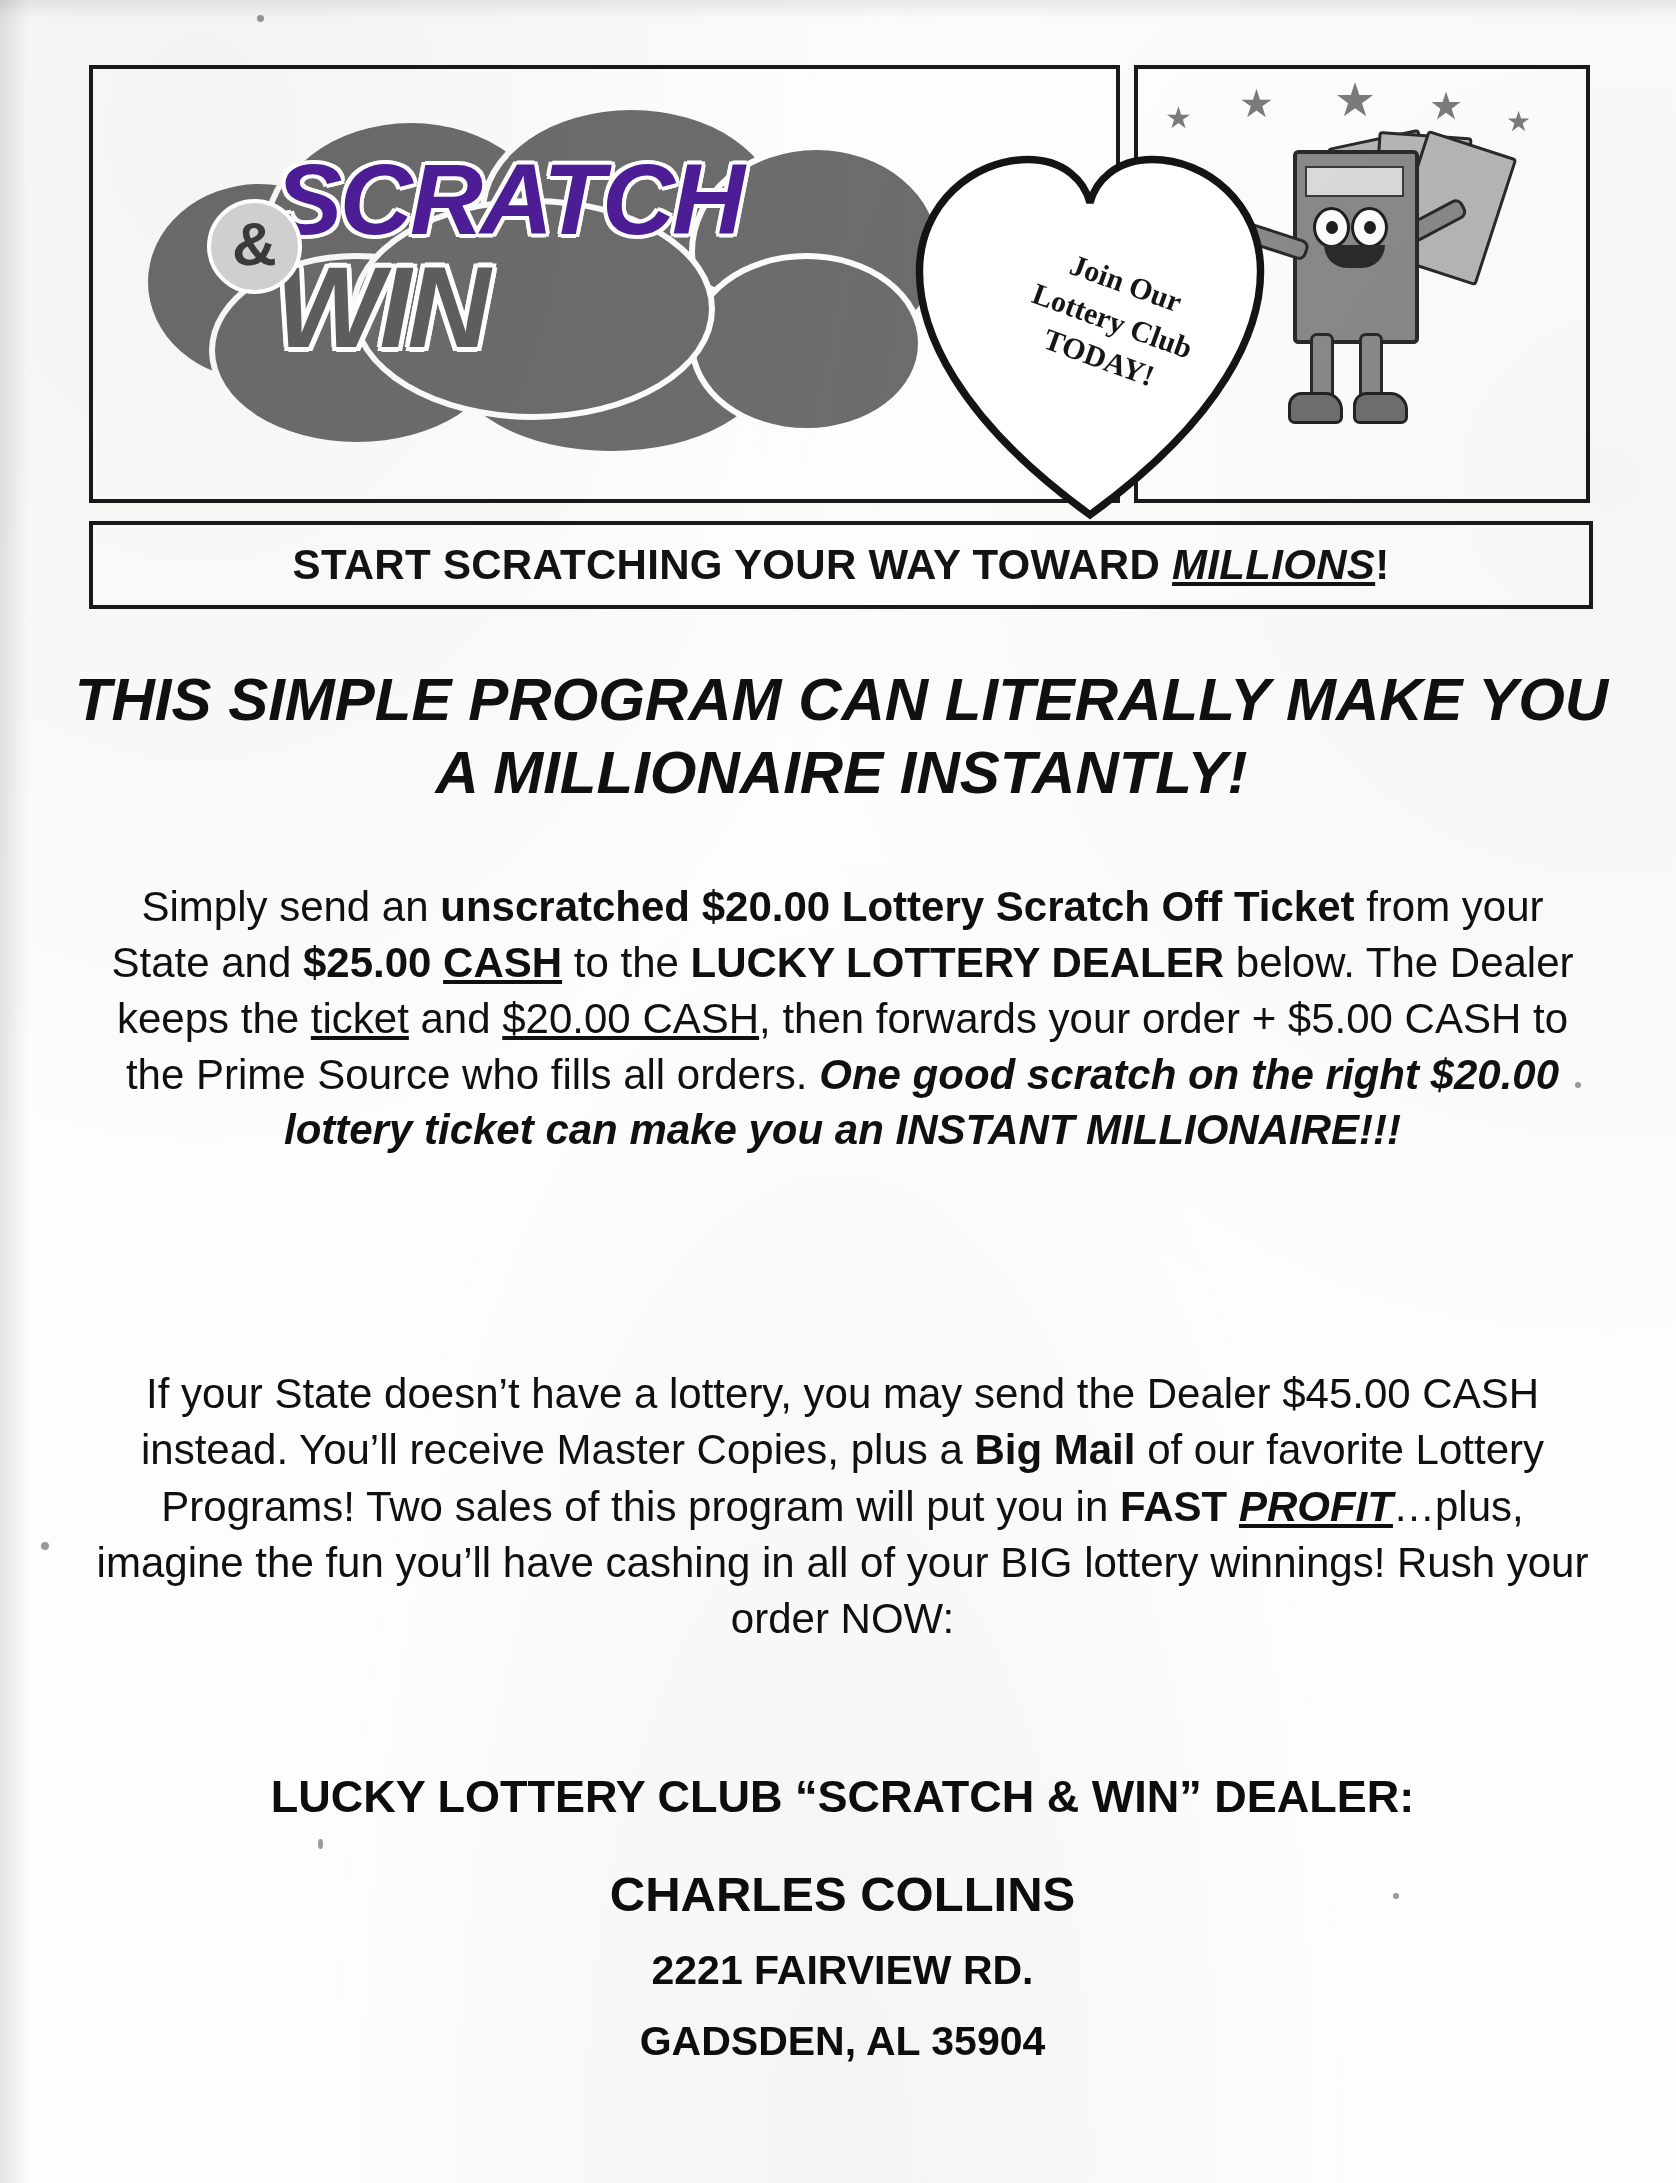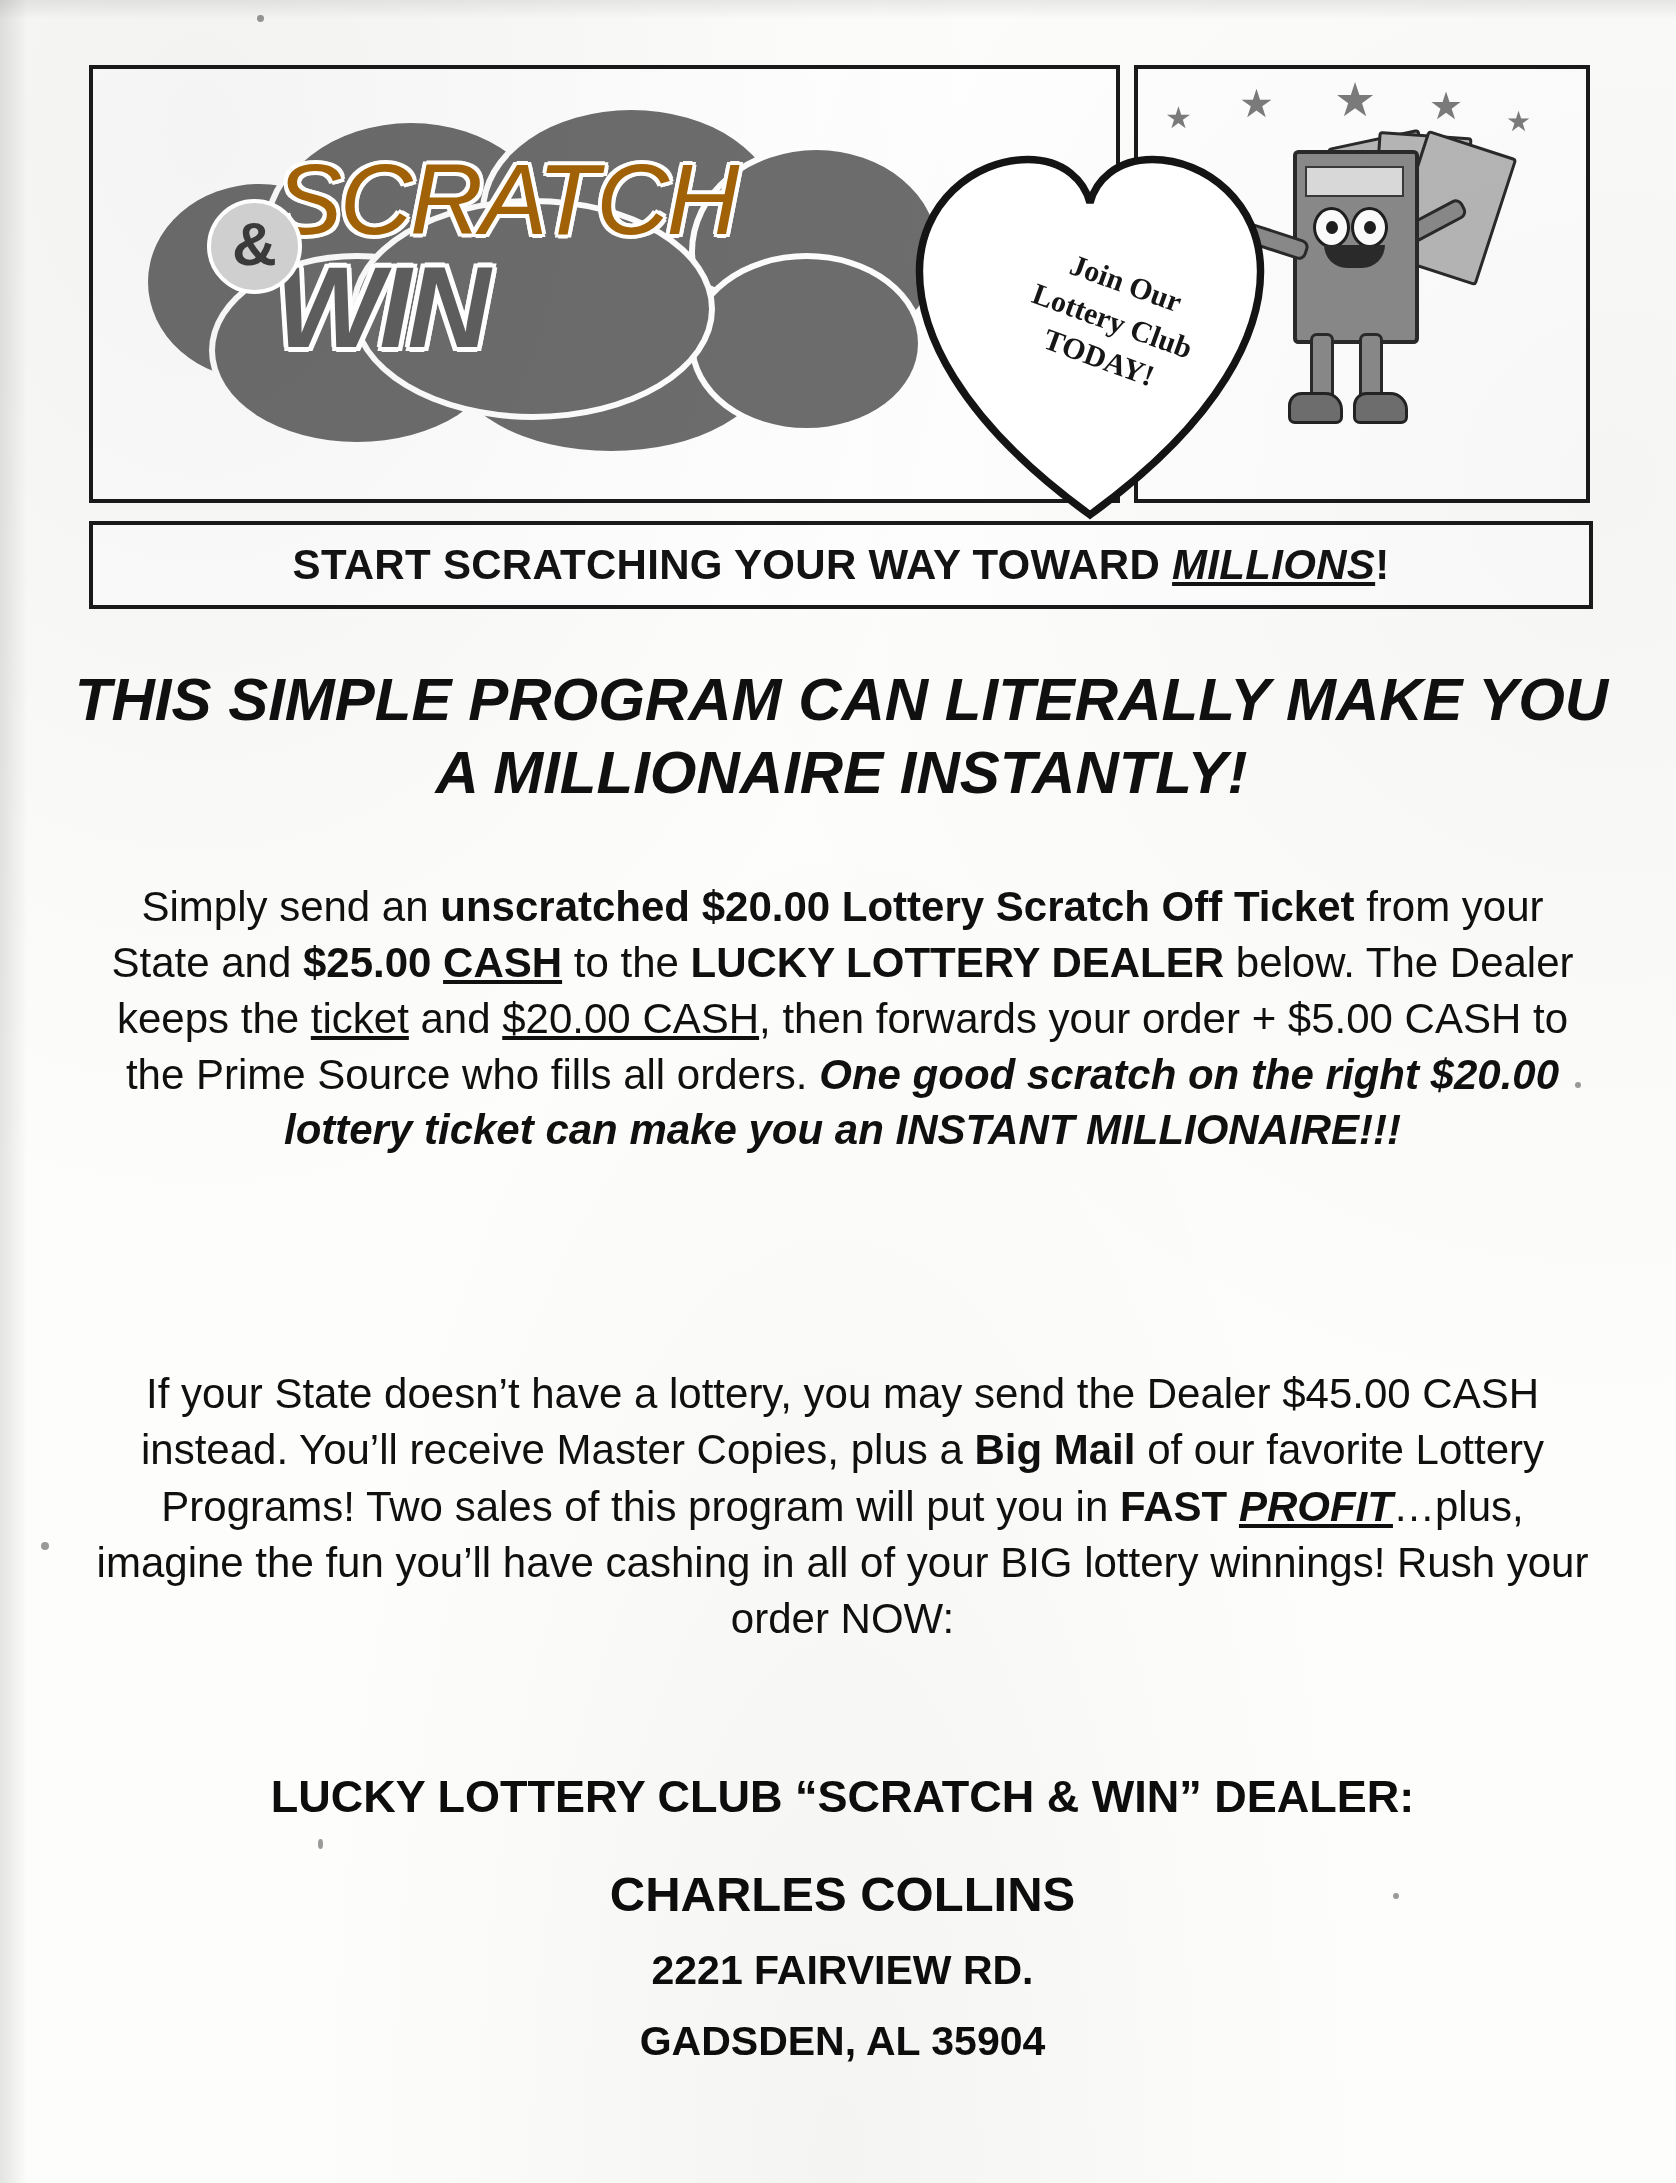--- a/index.html
+++ b/index.html
@@ -89,28 +89,28 @@
     width: 744px;
     height: 270px;
     color: #ffffff;
     z-index: 4;
   }
   .wordmark .line1 {
     position: absolute;
     left: 101px;
     top: 0;
     font-size: 101px;
-    font-weight: 400;
+    font-weight: 700;
     letter-spacing: -2.7px;
     font-style: italic;
     line-height: 1;
     text-shadow:
        4px 0 0 #ffffff, -4px 0 0 #ffffff, 0 4px 0 #ffffff, 0 -4px 0 #ffffff,
        3.4px 3.4px 0 #ffffff, -3.4px 3.4px 0 #ffffff, 3.4px -3.4px 0 #ffffff, -3.4px -3.4px 0 #ffffff;
-    color: #a16207;
+    color: #4c1d95;
   }
   .wordmark .line2 {
     position: absolute;
     left: 101px;
     top: 101px;
     font-size: 115px;
     font-weight: 900;
     letter-spacing: -4px;
     font-style: italic;
     line-height: 1;

